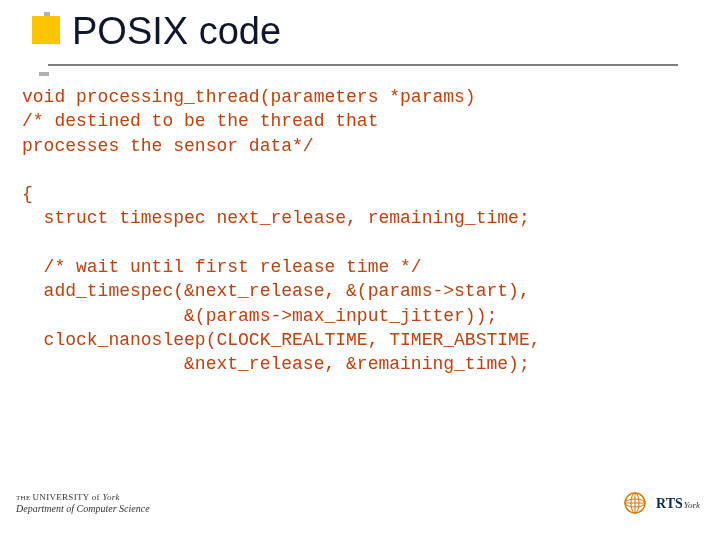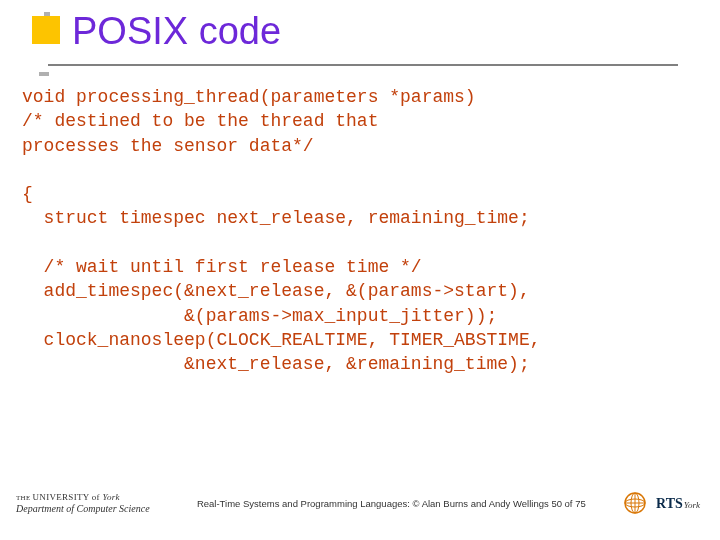--- a/index.html
+++ b/index.html
@@ -44,21 +44,21 @@
       position: absolute;
       left: 39px;
       top: 72px;
       width: 10px;
       height: 4px;
       background: #b0b0b0;
     }
     .slide-title {
       font-size: 38px;
       font-weight: normal;
-      color: #6d28d9;
+      color: #0f172a;
       padding-left: 72px;
       font-family: Verdana, sans-serif;
     }
     .title-underline {
       position: absolute;
       left: 48px;
       top: 64px;
       width: 630px;
       height: 2px;
       background: #808080;
@@ -159,21 +159,20 @@
 <span>  clock_nanosleep(CLOCK_REALTIME, TIMER_ABSTIME,</span>
 <span>               &amp;next_release, &amp;remaining_time);</span></div>
 
   <div class="footer">
     <div class="footer-left">
       <div class="uni-york">
         <small>THE </small><span>UNIVERSITY</span><span> of </span><em>York</em>
       </div>
       <div class="dept">Department of Computer Science</div>
     </div>
-    <div class="footer-center">Real-Time Systems and Programming Languages: © Alan Burns and Andy Wellings  50 of 75</div>
     <div class="footer-right">
       <svg class="globe" viewBox="0 0 24 24">
         <circle cx="12" cy="12" r="10" fill="none" stroke="#d97706" stroke-width="1.5"></circle>
         <ellipse cx="12" cy="12" rx="10" ry="4" fill="none" stroke="#d97706" stroke-width="1"></ellipse>
         <ellipse cx="12" cy="12" rx="4" ry="10" fill="none" stroke="#d97706" stroke-width="1"></ellipse>
         <line x1="2" y1="12" x2="22" y2="12" stroke="#d97706" stroke-width="1"></line>
         <line x1="12" y1="2" x2="12" y2="22" stroke="#d97706" stroke-width="1"></line>
       </svg>
       <div>
         <span class="rts-logo">RTS</span><span class="rts-sub">York</span>

